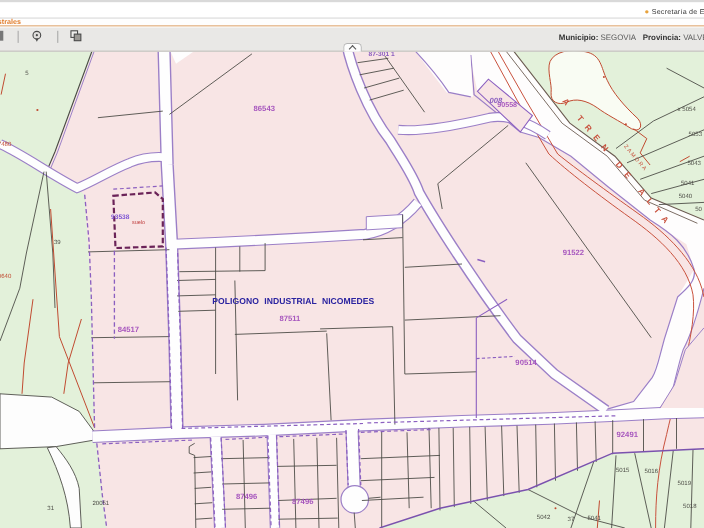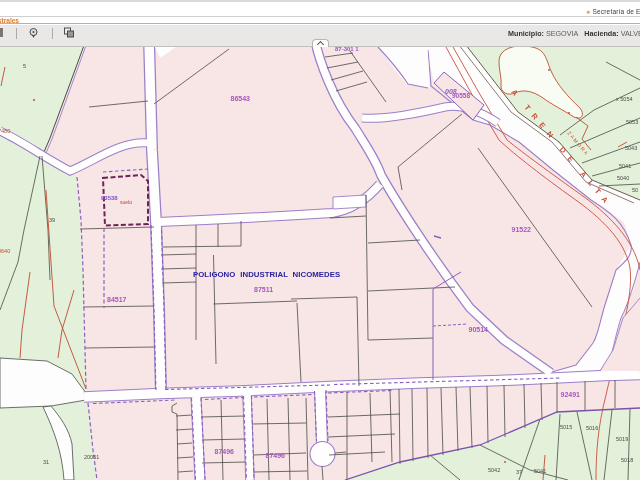--- a/index.html
+++ b/index.html
@@ -274,16 +274,16 @@
   <div class="sep" style="left:16px"></div>
   <div class="sep" style="left:52px"></div>
   <svg width="640" height="22" style="position:absolute;left:0;top:0">
     <rect x="0" y="3" width="3" height="9" fill="#777"></rect>
     <circle cx="33.5" cy="7" r="3.5" fill="#e0dedc" stroke="#4a4a4a" stroke-width="1"></circle>
     <path d="M32,10 L35,10 L33.5,13 Z" fill="#4a4a4a"></path>
     <circle cx="33.5" cy="7" r="1" fill="#4a4a4a"></circle>
     <rect x="64.5" y="3" width="6" height="6" fill="#efeeec" stroke="#4a4a4a" stroke-width="1"></rect>
     <rect x="67.5" y="6" width="6" height="6" fill="#9a9894" stroke="#4a4a4a" stroke-width="1"></rect>
   </svg>
-  <span id="prov"><b>Municipio:</b> SEGOVIA&nbsp;&nbsp;&nbsp;<b>Hacienda:</b> VALVERDE</span>
+  <span id="prov"><b>Municipio:</b> SEGOVIA&nbsp;&nbsp;&nbsp;<b>Provincia:</b> VALVERDE</span>
 </div>
 <div id="tab"></div>
 </div>
 
 </body></html>

